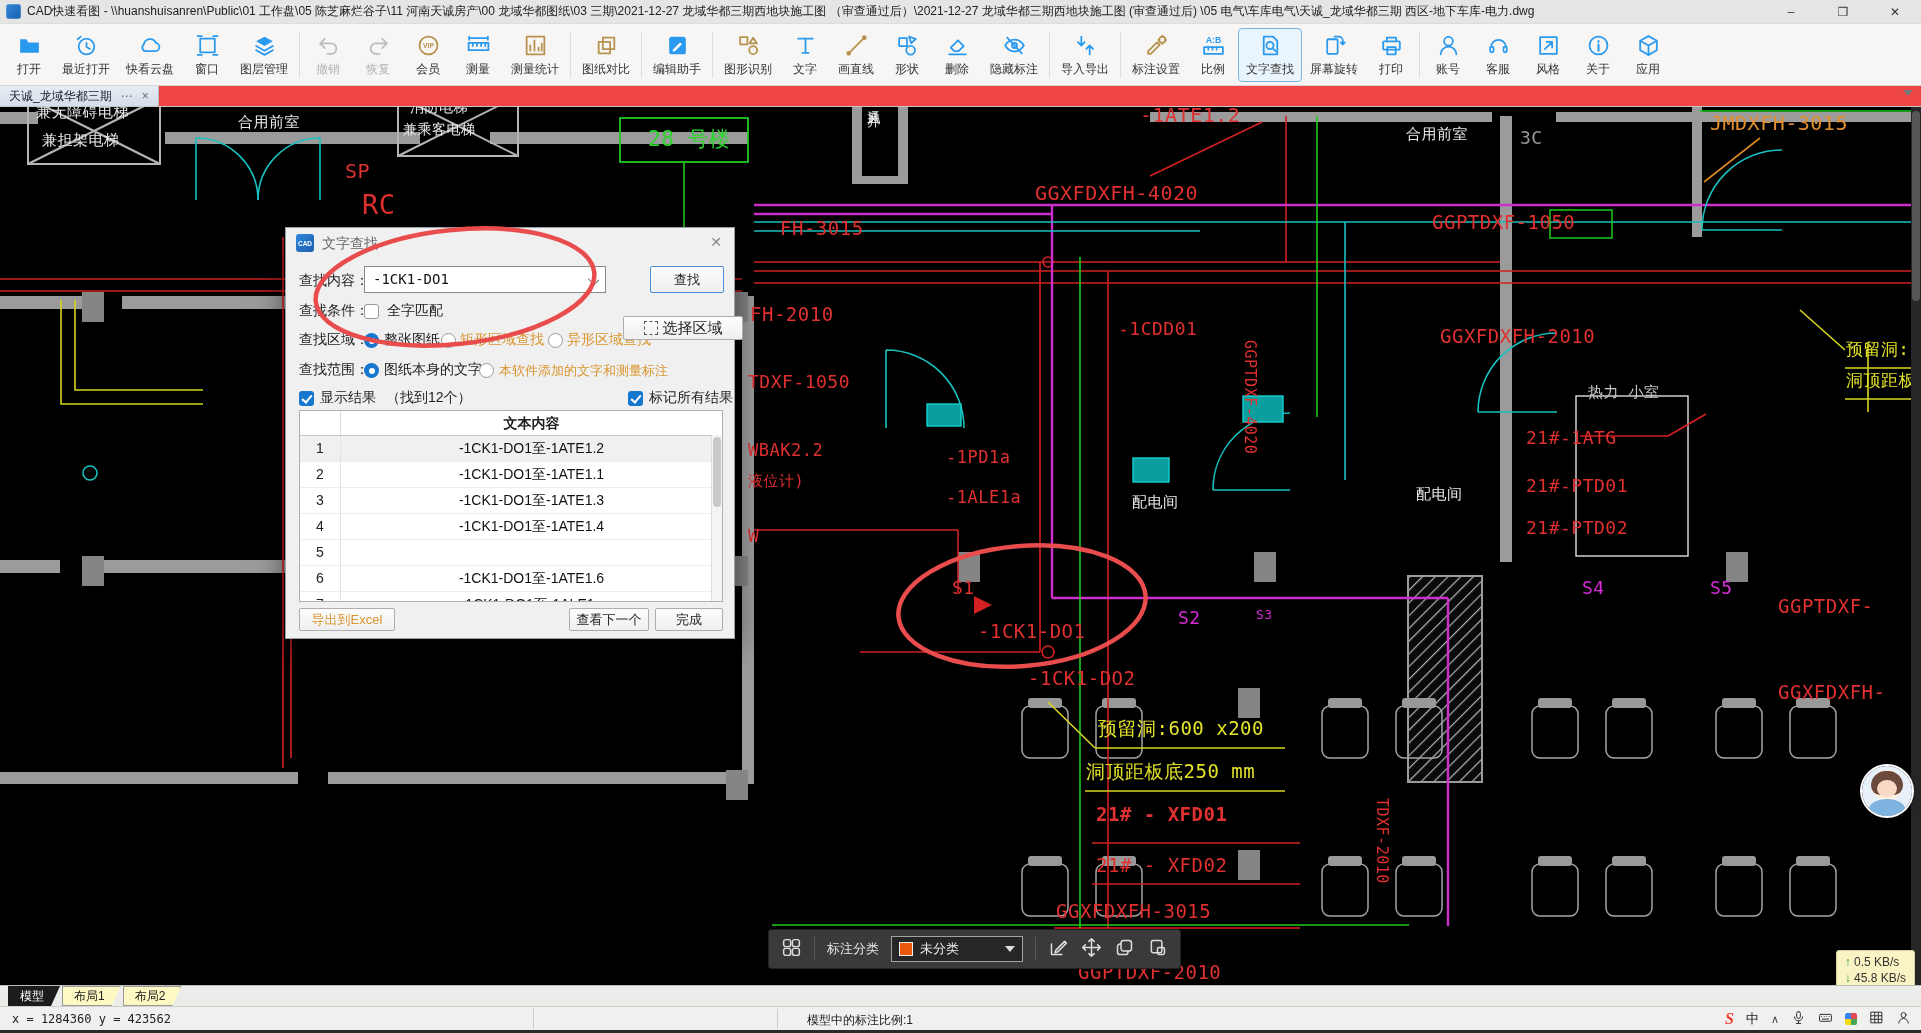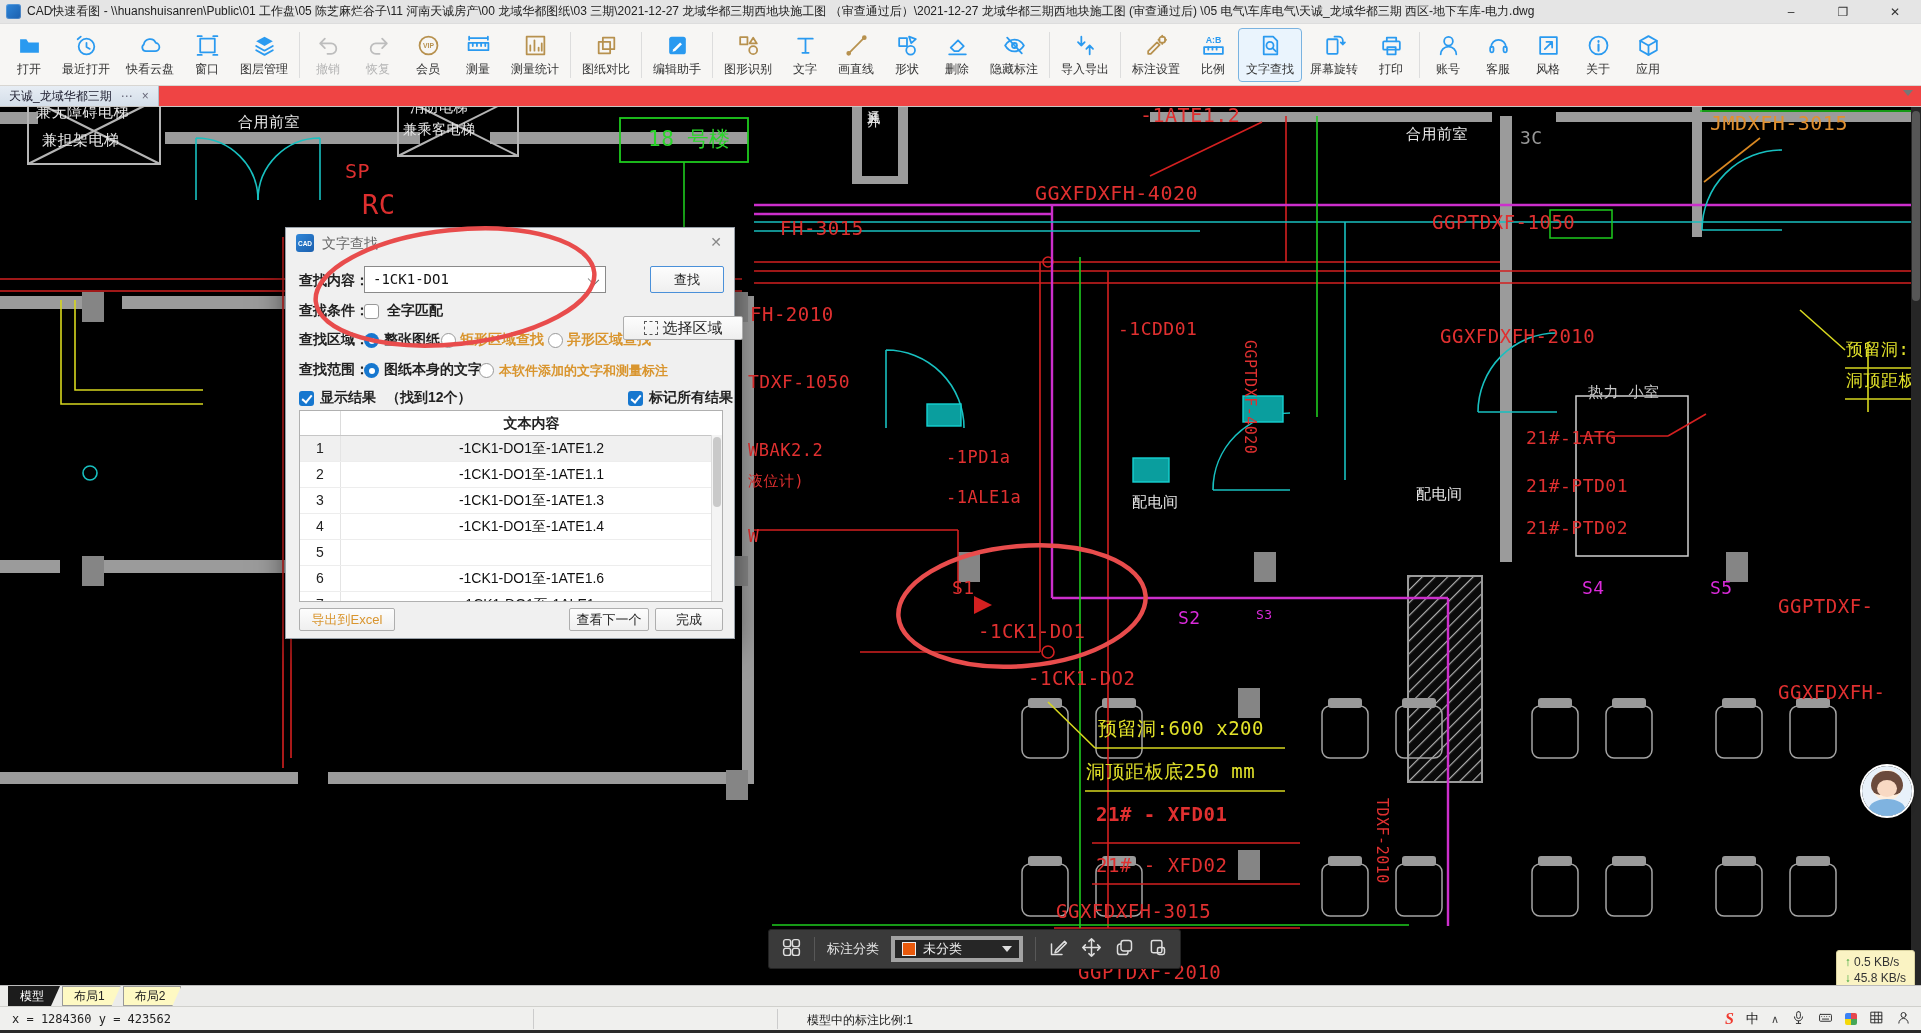--- a/index.html
+++ b/index.html
@@ -32,38 +32,38 @@
   .cadtxt{position:absolute;font-family:"DejaVu Sans Mono",monospace;white-space:nowrap;letter-spacing:.5px;line-height:1.1;}
   .cadtxt.stack{writing-mode:vertical-rl;text-orientation:upright;letter-spacing:2px;}
   .cadtxt.rot{transform-origin:0 0;transform:rotate(90deg);}
   .vscroll{position:absolute;left:1911px;top:107px;width:10px;height:878px;background:#262626;z-index:3;}
   .vthumb{position:absolute;left:1px;top:4px;width:8px;height:190px;background:#565656;border-radius:4px;}
   
   .cbar{position:absolute;left:768px;top:929px;height:40px;background:#3a3a3a;border:1px solid #222;border-radius:3px;z-index:3;display:flex;align-items:center;padding:0 12px;gap:12px;box-sizing:border-box;}
   .cbar svg{width:21px;height:21px;fill:none;stroke:#dedede;stroke-width:1.7;stroke-linecap:round;stroke-linejoin:round;}
   .cbar .clbl{color:#e6e6e6;font-size:13px;white-space:nowrap;}
   .csep{width:1px;height:24px;background:#585858;}
-  .cdrop{width:132px;height:26px;background:#262626;border:4px solid #a3a3a3;display:flex;align-items:center;gap:7px;padding:0 7px;box-sizing:border-box;}
+  .cdrop{width:132px;height:26px;background:#262626;border:1px solid #a3a3a3;display:flex;align-items:center;gap:7px;padding:0 7px;box-sizing:border-box;}
   .swatch{width:14px;height:14px;border:1px solid #eee;box-sizing:border-box;}
   .cdrop .val{flex:1;color:#ececec;font-size:13px;}
   .caret{width:0;height:0;border-left:5px solid transparent;border-right:5px solid transparent;border-top:6px solid #ddd;}
   
   .net{position:absolute;right:6px;top:950px;z-index:3;background:#faf3c3;border:1px solid #d9d2a0;border-radius:3px;padding:3px 8px;font-size:12px;color:#333;line-height:16px;white-space:nowrap;}
   .net .up{color:#2fa02f;} .net .dn{color:#2fa02f;}
   .avatar{position:absolute;left:1862px;top:766px;width:50px;height:50px;border-radius:50%;background:radial-gradient(circle at 50% 38%,#fdeede 0 38%,#e8f1fa 39% 100%);box-shadow:0 0 0 2px #fff,0 2px 6px #0008;z-index:3;overflow:hidden;}
   .avatar .hair{position:absolute;left:9px;top:5px;width:32px;height:24px;border-radius:16px 16px 10px 10px;background:#6b4a3c;}
   .avatar .face{position:absolute;left:15px;top:14px;width:20px;height:17px;border-radius:50%;background:#f8d9c3;}
   .avatar .body{position:absolute;left:7px;top:33px;width:36px;height:20px;border-radius:50% 50% 0 0;background:#7fb3e0;}
   
   .dialog{position:absolute;left:285px;top:227px;width:450px;height:412px;background:#f0f0f0;border:1px solid #98a0a8;box-shadow:0 8px 28px rgba(0,0,0,.55);z-index:10;font-size:14px;color:#222;box-sizing:border-box;}
   .d-head{position:absolute;left:0;top:0;width:100%;height:30px;}
   .d-ico{position:absolute;left:10px;top:6px;width:18px;height:18px;border-radius:3px;background:linear-gradient(135deg,#2f86d8,#1b5fae);color:#fff;font-size:6.5px;font-weight:bold;display:flex;align-items:center;justify-content:center;}
   .d-title{position:absolute;left:36px;top:7px;font-size:14px;color:#666;}
   .d-close{position:absolute;right:12px;top:6px;font-size:14px;color:#888;}
-  .dl{position:absolute;font-size:14px;color:#222;white-space:nowrap;font-weight:bold;}
+  .dl{position:absolute;font-size:14px;color:#222;white-space:nowrap;}
   .orange{color:#d9952e;}
   .combo{position:absolute;left:78px;top:38px;width:242px;height:27px;background:#fff;border:1px solid #8a8a8a;box-sizing:border-box;}
   .combo .cv{position:absolute;left:8px;top:4px;font-family:"DejaVu Sans Mono",monospace;font-size:14px;color:#111;}
   .combo .ccaret{position:absolute;right:7px;top:11px;width:8px;height:8px;border-right:1.5px solid #666;border-bottom:1.5px solid #666;transform:rotate(45deg) scale(1,.8);margin-top:-3px;}
   .dbtn{position:absolute;border:1px solid #aeaeae;background:linear-gradient(#fdfdfd,#efefef);border-radius:2px;font-size:13px;color:#222;display:flex;align-items:center;justify-content:center;box-sizing:border-box;white-space:nowrap;}
   .dbtn.primary{border:1px solid #4a90d9;}
   .radio{position:absolute;width:15px;height:15px;border-radius:50%;box-sizing:border-box;}
   .radio.on{background:#1677cf;}
   .radio.on::after{content:'';position:absolute;left:4.5px;top:4.5px;width:6px;height:6px;border-radius:50%;background:#fff;}
   .radio.off{background:#fff;border:1.5px solid #999;}
@@ -242,21 +242,21 @@
       <path d="M1760 138 1704 182"></path>
     </g>
   </svg>
 
   <div id="cad-labels">
       <span class="cadtxt" style="left: 36px; top: 104px; font-size: 15px; color: rgb(232, 232, 232);">兼无障碍电梯</span>
       <span class="cadtxt" style="left: 42px; top: 132px; font-size: 15px; color: rgb(232, 232, 232);">兼担架电梯</span>
       <span class="cadtxt" style="left: 238px; top: 114px; font-size: 15px; color: rgb(232, 232, 232);">合用前室</span>
       <span class="cadtxt" style="left: 410px; top: 100px; font-size: 14px; color: rgb(232, 232, 232);">消防电梯</span>
       <span class="cadtxt" style="left: 403px; top: 122px; font-size: 14px; color: rgb(232, 232, 232);">兼乘客电梯</span>
-      <span class="cadtxt" style="left: 648px; top: 128px; font-size: 21px; color: rgb(42, 214, 42);">18 号楼</span>
+      <span class="cadtxt" style="left: 648px; top: 128px; font-size: 21px; color: rgb(42, 214, 42);">28 号楼</span>
       <span class="cadtxt" style="left: 345px; top: 160px; font-size: 20px; color: rgb(224, 48, 48);">SP</span>
       <span class="cadtxt" style="left: 362px; top: 190px; font-size: 27px; color: rgb(224, 48, 48);">RC</span>
       <span class="cadtxt stack" style="left: 866px; top: 100px; font-size: 13px; color: rgb(232, 232, 232);">通风井</span>
       <span class="cadtxt" style="left: 1140px; top: 104px; font-size: 20px; color: rgb(224, 48, 48);">-1ATE1.2</span>
       <span class="cadtxt" style="left: 1035px; top: 182px; font-size: 20px; color: rgb(224, 48, 48);">GGXFDXFH-4020</span>
       <span class="cadtxt" style="left: 1710px; top: 112px; font-size: 20px; color: rgb(224, 144, 48);">JMDXFH-3015</span>
       <span class="cadtxt" style="left: 1406px; top: 126px; font-size: 15px; color: rgb(232, 232, 232);">合用前室</span>
       <span class="cadtxt" style="left: 1520px; top: 128px; font-size: 18px; color: rgb(154, 154, 154);">3C</span>
       <span class="cadtxt" style="left: 1432px; top: 212px; font-size: 19px; color: rgb(224, 48, 48);">GGPTDXF-1050</span>
       <span class="cadtxt" style="left: 780px; top: 218px; font-size: 19px; color: rgb(224, 48, 48);">FH-3015</span>

